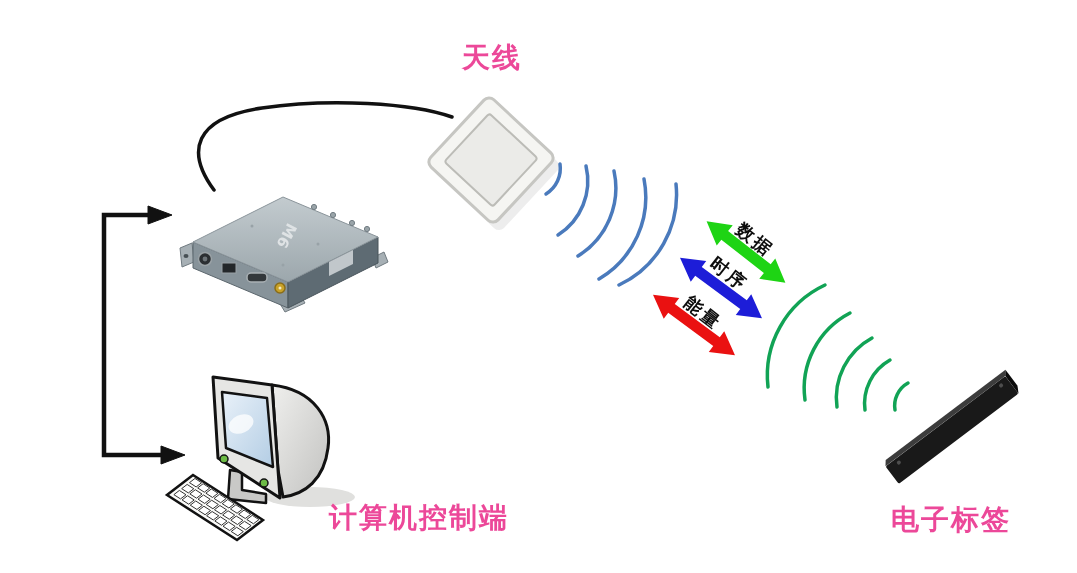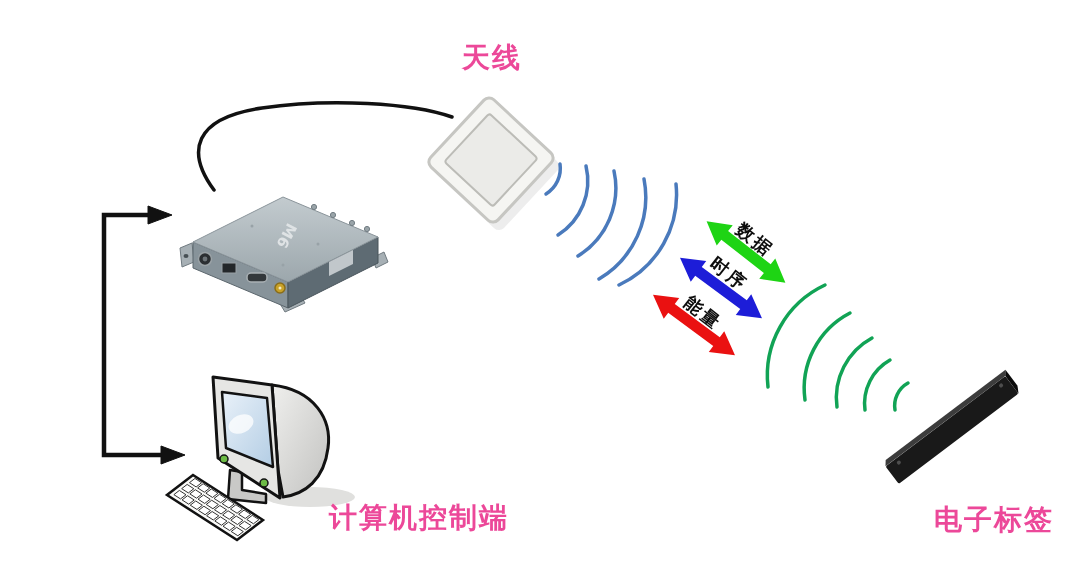--- a/index.html
+++ b/index.html
@@ -150,19 +150,19 @@
   <g transform="translate(721,288) rotate(36.5)">
     <polygon points="-51,0 -28,-13 -28,-5.5 28,-5.5 28,-13 51,0 28,13 28,5.5 -28,5.5 -28,13" fill="#1d1dd8"></polygon>
   </g>
   <g transform="translate(694,325) rotate(36.5)">
     <polygon points="-51,0 -28,-13 -28,-5.5 28,-5.5 28,-13 51,0 28,13 28,5.5 -28,5.5 -28,13" fill="#ea1111"></polygon>
   </g>
 </svg>
 
 <div class="label" style="left:462px;top:44px;">天线</div>
 <div class="label" style="left:297px;top:504px;margin-left:32px;">计算机控制端</div>
-<div class="label" style="left:891px;top:506px;margin-left:43px;">电子标签</div>
+<div class="label" style="left:891px;top:506px;">电子标签</div>
 
 <div class="sig-label" style="left:755px;top:240px;">数据</div>
 <div class="sig-label" style="left:729px;top:274px;">时序</div>
 <div class="sig-label" style="left:703px;top:313px;">能量</div>
 
 </div>
 
 </body></html>

